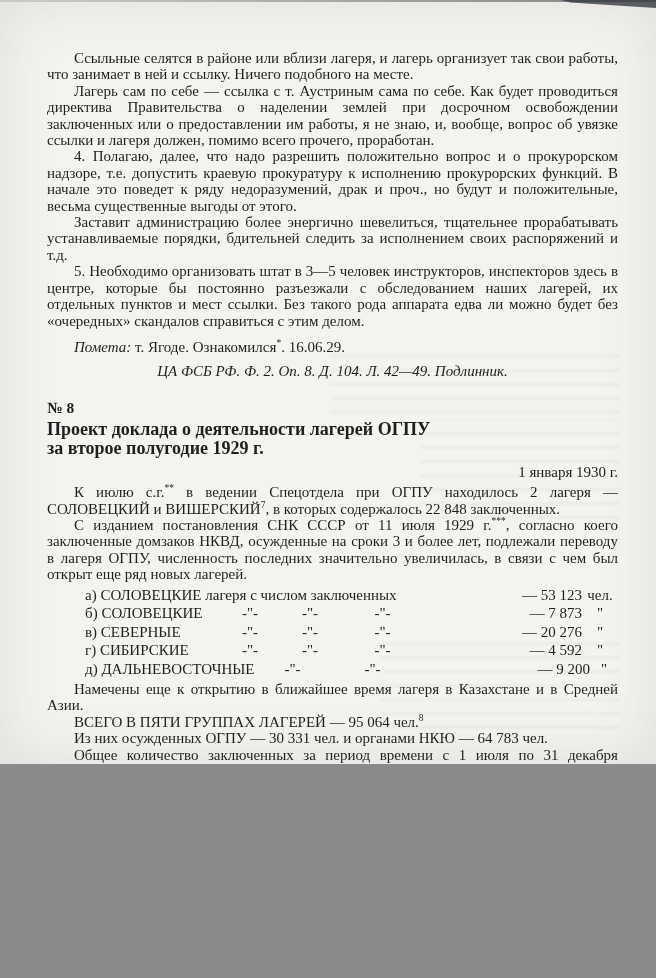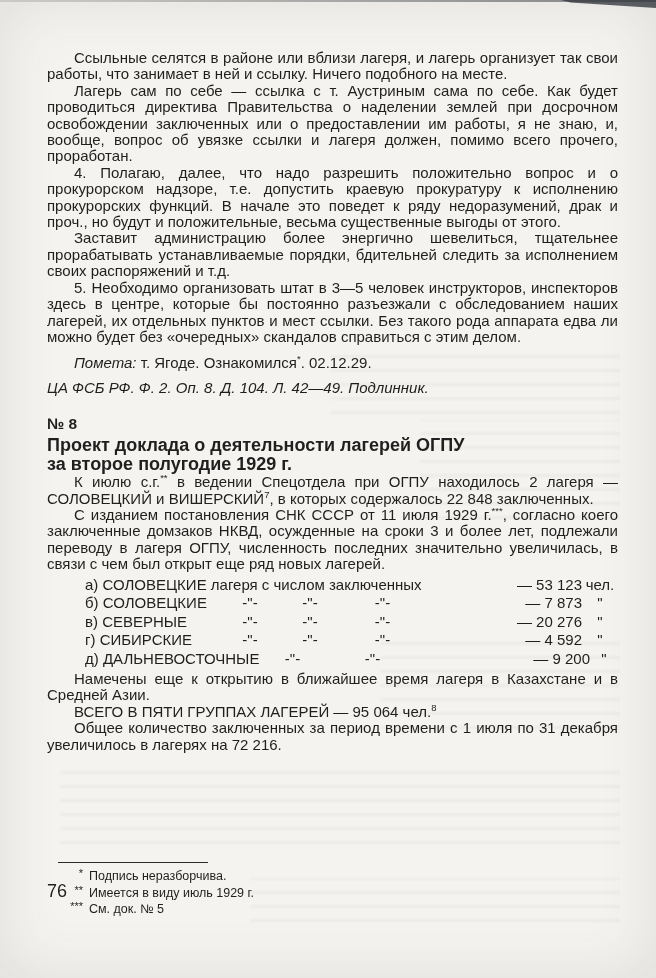--- a/index.html
+++ b/index.html
@@ -1,32 +1,32 @@
 <!DOCTYPE html>
 <html><head>
 <meta charset="utf-8">
 <style>
   html,body{margin:0;padding:0;}
   body{width:656px;height:978px;background:#8a8a8a;}
   .page{
-    position:relative;width:656px;height:978px;overflow:hidden;
+    position:relative;width:656px;height:764px;overflow:hidden;
     background:#f4f3ef;
-    font-family:Liberation Sans, sans-serif;
+    font-family:Liberation Serif, serif;
     color:#1f1f1f;
     box-shadow:inset 0 0 60px rgba(80,75,70,.12);
   }
   .top-edge{position:absolute;top:0;left:0;width:100%;height:2px;background:linear-gradient(to right,rgba(120,120,120,.25),rgba(60,65,70,.6));}
   .corner-wedge{position:absolute;top:0;right:0;width:95px;height:8px;background:#343a40;clip-path:polygon(0 0,100% 0,100% 100%,10% 30%);opacity:.8;}
   .bleed{position:absolute;filter:blur(1.3px);opacity:.32;pointer-events:none;
     background:repeating-linear-gradient(0deg,transparent 0 11px,rgba(95,90,82,.16) 11px 14px);}
   .text-block{position:absolute;left:47px;top:50px;width:571px;font-size:15px;line-height:16.4px;}
   .para{margin:0;text-indent:27px;text-align:justify;}
   .pometa{margin:10px 0 0;text-indent:27px;}
   .pometa .lbl{font-style:italic;}
-  .archive{margin:8px 0 0;font-style:italic;}
+  .archive{margin:8px 0 0;font-style:italic;text-align:center;}
   .doc-number{margin:18px 0 0;font-weight:bold;font-size:15.5px;line-height:20px;}
   .doc-title{margin:2px 0 0;font-weight:bold;font-size:18px;line-height:19px;}
   .doc-date{text-align:right;margin:6px 0 4px;}
   sup.fn{font-size:9.5px;vertical-align:super;line-height:0;}
   .camps{margin:3px 0;}
   .camp-row{display:flex;line-height:18.5px;padding-left:38px;white-space:nowrap;}
   .camp-row .c-label{flex:none;}
   .camp-row .c-label.w-a{width:405px;}
   .camp-row .c-label.w-bg{width:140px;}
   .camp-row .c-label.w-d{width:170px;}
@@ -64,26 +64,27 @@
   <div class="bleed" style="left:250px;top:878px;width:370px;height:55px;"></div>
 
   <div class="text-block">
 
     <p class="para">Ссыльные селятся в районе или вблизи лагеря, и лагерь организует так свои работы, что занимает в ней и ссылку. Ничего подобного на месте.</p>
     <p class="para">Лагерь сам по себе — ссылка с т. Аустриным сама по себе. Как будет проводиться директива Правительства о наделении землей при досрочном освобождении заключенных или о предоставлении им работы, я не знаю, и, вообще, вопрос об увязке ссылки и лагеря должен, помимо всего прочего, проработан.</p>
     <p class="para">4. Полагаю, далее, что надо разрешить положительно вопрос и о прокурорском надзоре, т.е. допустить краевую прокуратуру к исполнению прокурорских функций. В начале это поведет к ряду недоразумений, драк и проч., но будут и положительные, весьма существенные выгоды от этого.</p>
     <p class="para">Заставит администрацию более энергично шевелиться, тщательнее прорабатывать устанавливаемые порядки, бдительней следить за исполнением своих распоряжений и т.д.</p>
     <p class="para">5. Необходимо организовать штат в 3—5 человек инструкторов, инспекторов здесь в центре, которые бы постоянно разъезжали с обследованием наших лагерей, их отдельных пунктов и мест ссылки. Без такого рода аппарата едва ли можно будет без «очередных» скандалов справиться с этим делом.</p>
 
-    <p class="pometa"><span class="lbl">Помета:</span><span> т. Ягоде. Ознакомился</span><sup class="fn">*</sup><span>. 02.12.29.</span></p>
+    <p class="pometa"><span class="lbl">Помета:</span><span> т. Ягоде. Ознакомился</span><sup class="fn">*</sup><span>. 16.06.29.</span></p>
 
     <p class="archive">ЦА ФСБ РФ. Ф. 2. Оп. 8. Д. 104. Л. 42—49. Подлинник.</p>
 
     <p class="doc-number">№ 8</p>
     <p class="doc-title"><span>Проект доклада о деятельности лагерей ОГПУ</span><br><span>за второе полугодие 1929 г.</span></p>
+    <p class="doc-date">1 января 1930 г.</p>
 
     <p class="para"><span>К июлю с.г.</span><sup class="fn">**</sup><span> в ведении Спецотдела при ОГПУ находилось 2 лагеря — СОЛОВЕЦКИЙ и ВИШЕРСКИЙ</span><sup class="fn">7</sup><span>, в которых содержалось 22 848 заключенных.</span></p>
 
     <p class="para"><span>С изданием постановления СНК СССР от 11 июля 1929 г.</span><sup class="fn">***</sup><span>, согласно коего заключенные домзаков НКВД, осужденные на сроки 3 и более лет, подлежали переводу в лагеря ОГПУ, численность последних значительно увеличилась, в связи с чем был открыт еще ряд новых лагерей.</span></p>
 
 
     <div class="camps">
       <div class="camp-row">
         <span class="c-label w-a"><span>а) СОЛОВЕЦКИЕ</span> <span>лагеря с числом заключенных</span></span>
         <span class="c-value">— 53 123</span>
@@ -123,20 +124,21 @@
         <span class="c-pad pad-d"></span>
         <span class="c-value">— 9 200</span>
         <span class="c-unit">"</span>
       </div>
     </div>
 
     <p class="para">Намечены еще к открытию в ближайшее время лагеря в Казахстане и в Средней Азии.</p>
 
     <p class="para"><span>ВСЕГО В ПЯТИ ГРУППАХ ЛАГЕРЕЙ — 95 064 чел.</span><sup class="fn">8</sup></p>
 
+    <p class="para">Из них осужденных ОГПУ — 30 331 чел. и органами НКЮ — 64 783 чел.</p>
     <p class="para">Общее количество заключенных за период времени с 1 июля по 31 декабря увеличилось в лагерях на 72 216.</p>
 
   </div>
 
   <div class="footer">
     <div class="fn-rule"></div>
     <div class="fn-lines">
       <div class="fn-line">
         <span class="fn-marker">*</span>
         <span class="fn-text">Подпись неразборчива.</span>

